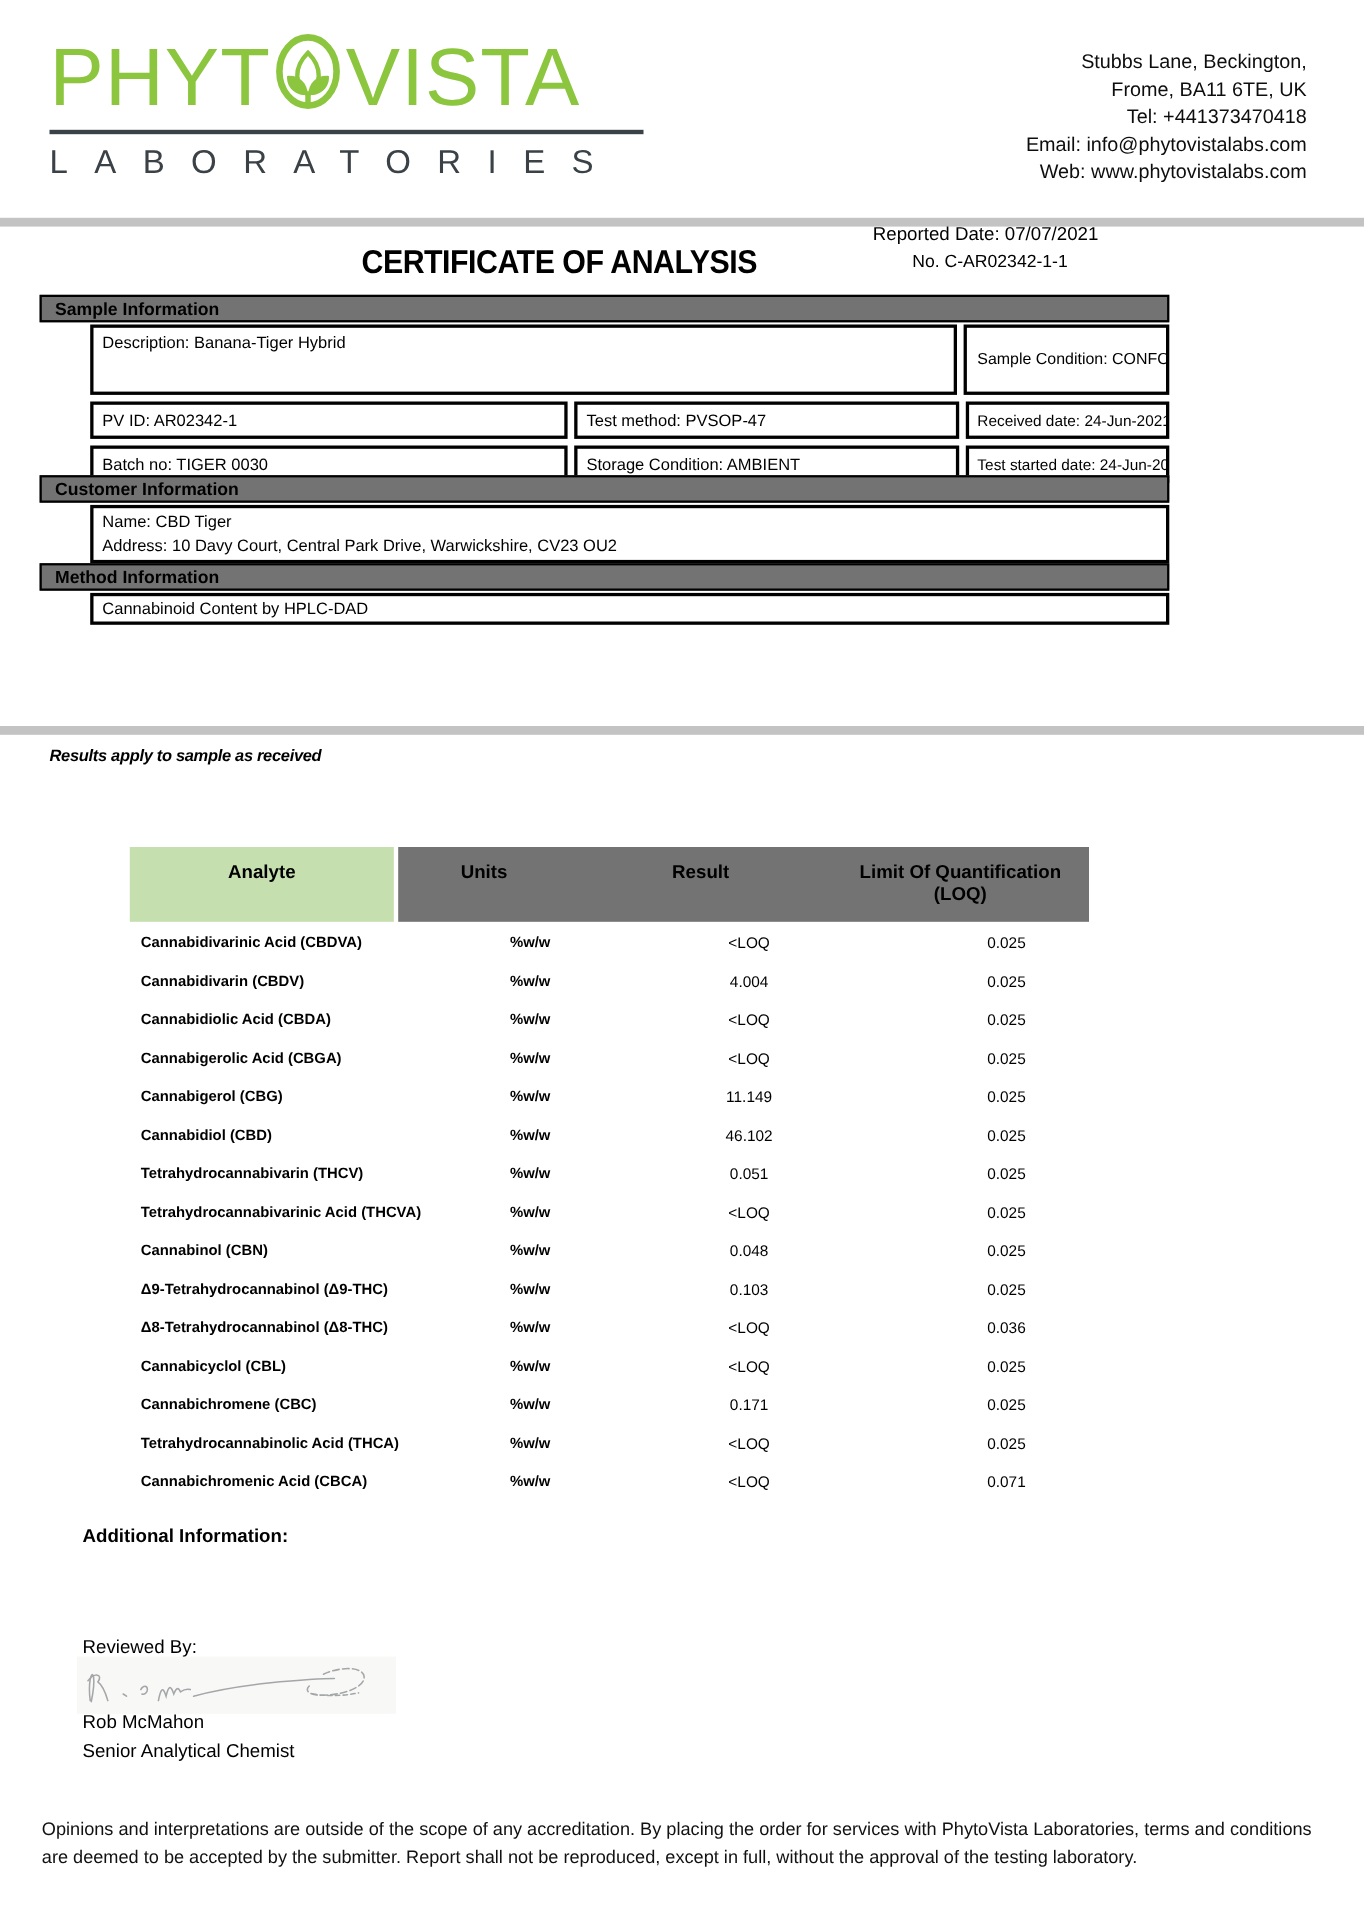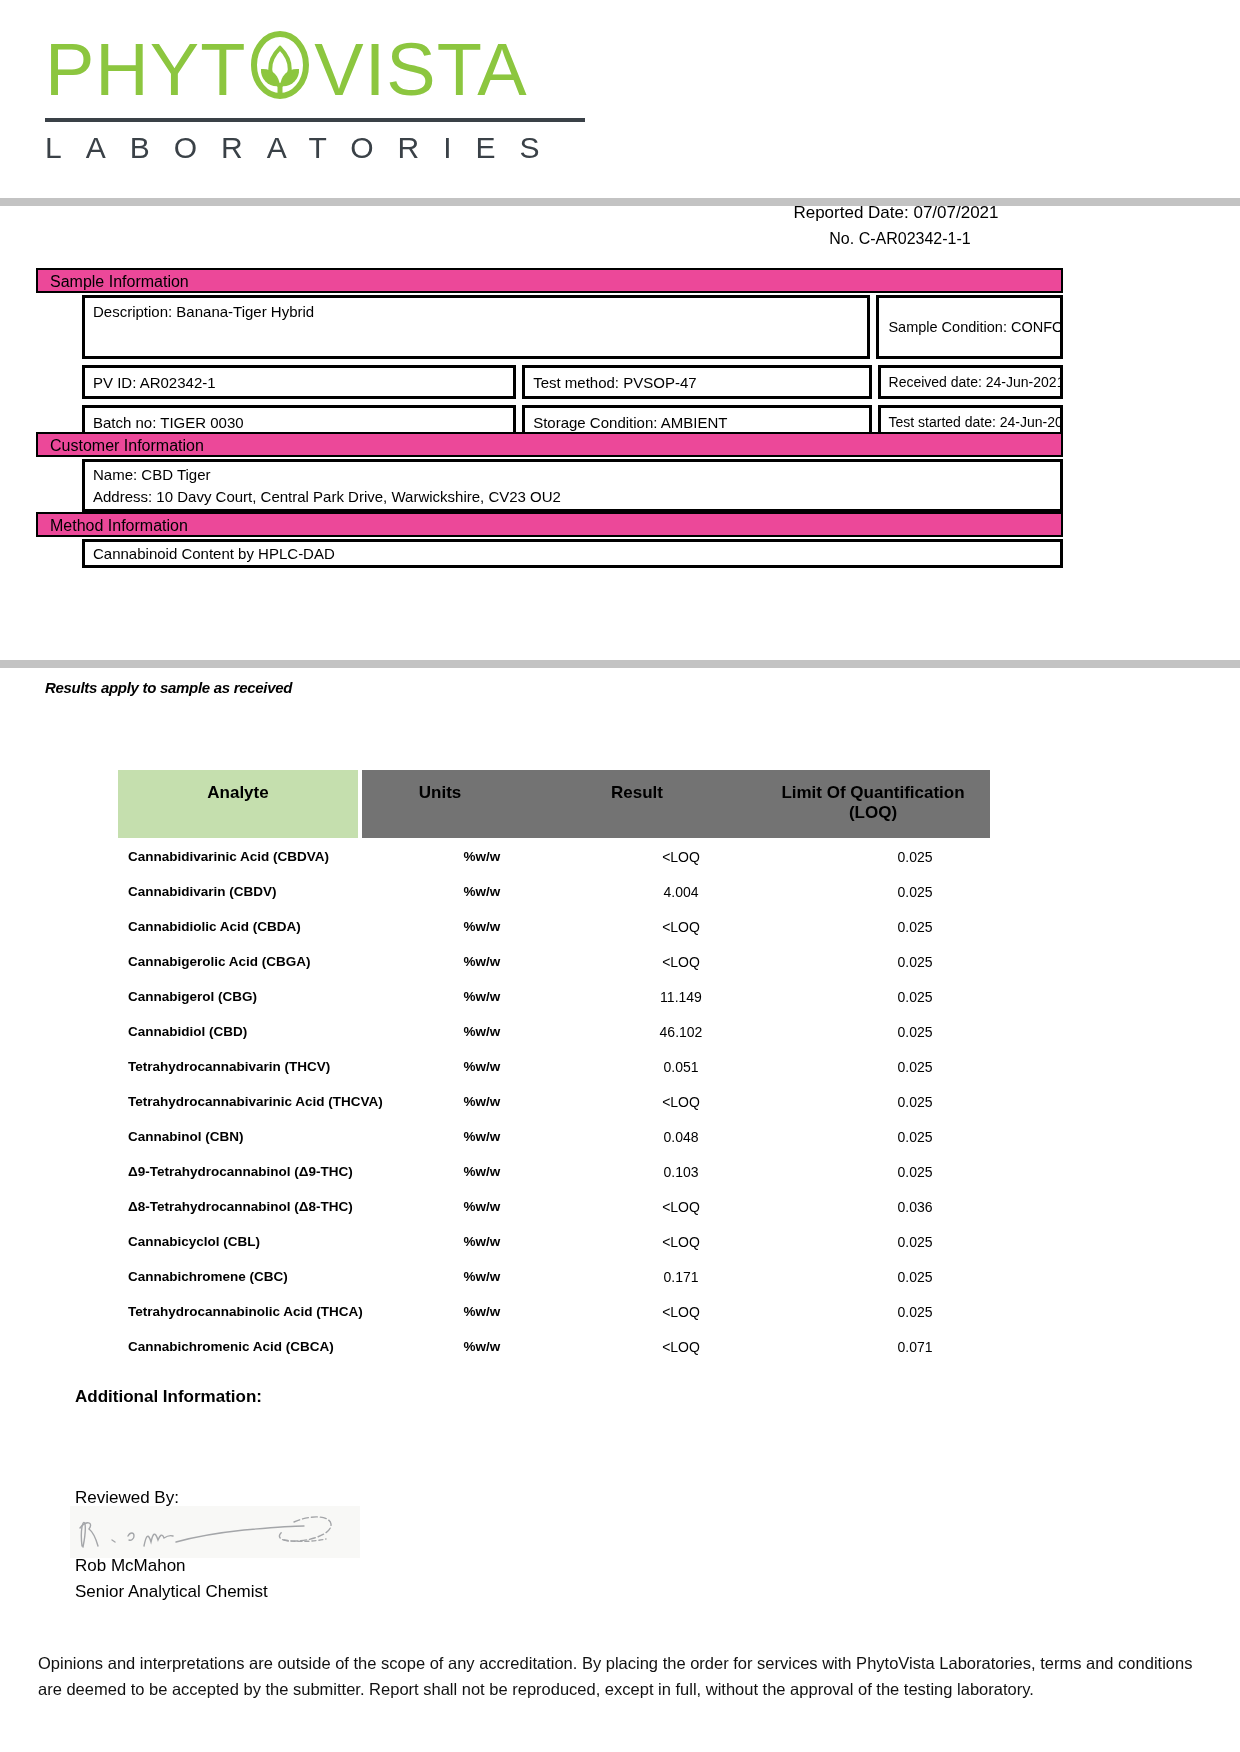--- a/index.html
+++ b/index.html
@@ -27,22 +27,22 @@
 
   
   .reported-date { position:absolute; top:203px; left:736px; width:320px; text-align:center; font-size:17px; }
   .cert-no { position:absolute; top:230px; left:740px; width:320px; text-align:center; font-size:16px; }
   .coa-title { position:absolute; top:222px; left:0; width:1016px; text-align:center; }
   .coa-title span { display:inline-block; font-size:30px; font-weight:700; letter-spacing:-0.5px; transform:scaleX(0.92); transform-origin:center; }
 
   
   .info-section { position:absolute; left:36px; width:1027px; }
   .green-bar {
-    background:#ec4899; border:2px solid #000; height:25px;
-    font-weight:400; font-size:16px; padding:2px 0 0 12px; line-height:20px;
+    background:#737373; border:2px solid #000; height:25px;
+    font-weight:700; font-size:16px; padding:2px 0 0 12px; line-height:20px;
   }
   .cellbox { border:3px solid #000; background:#fff; font-size:15px;margin-left:46px; }
   .row-flex { display:flex; }
   .sec-sample { top:268px; }
   .desc-row { margin-top:2px; height:64px; }
   .desc-cell { width:826px; padding:5px 8px; }
   .cond-cell { width:195px; margin-left:6px; display:flex; align-items:center; padding-left:9px; white-space:nowrap; overflow:hidden; font-size:14.5px; }
   .triple-row { margin-top:6px; height:34px; }
   .t-cell { display:flex; align-items:center; padding-left:8px; white-space:nowrap; overflow:hidden; }
   .t-c1 { width:455px; }
@@ -99,25 +99,35 @@
           <path d="M32 58 C42 60 52 52 51 41 C40 40 33 47 32 58 Z" fill="#8cc63f"></path>
           <path d="M32 58 L32 70" stroke="#8cc63f" stroke-width="5"></path>
         </svg>
       </span>
       <span>VISTA</span>
     </div>
     <div class="logo-underline"></div>
     <div class="logo-sub">LABORATORIES</div>
   </div>
 
+  <div class="header-address">
+    <div>Stubbs Lane, Beckington,</div>
+    <div>Frome, BA11 6TE, UK</div>
+    <div>Tel: +441373470418</div>
+    <div>Email: info@phytovistalabs.com</div>
+    <div>Web: www.phytovistalabs.com</div>
+  </div>
 
   <div class="gray-bar gray-bar-1"></div>
 
   <div class="reported-date">Reported Date: 07/07/2021</div>
   <div class="cert-no">No. C-AR02342-1-1</div>
+  <div class="coa-title">
+    <span>CERTIFICATE OF ANALYSIS</span>
+  </div>
 
   <div class="info-section sec-sample">
     <div class="green-bar">Sample Information</div>
     <div class="row-flex desc-row">
       <div class="cellbox desc-cell">Description: Banana-Tiger Hybrid</div>
       <div class="cellbox cond-cell">Sample Condition: CONFORMS</div>
     </div>
     <div class="row-flex triple-row">
       <div class="cellbox t-cell t-c1">PV ID: AR02342-1</div>
       <div class="cellbox t-cell t-c2">Test method: PVSOP-47</div>

